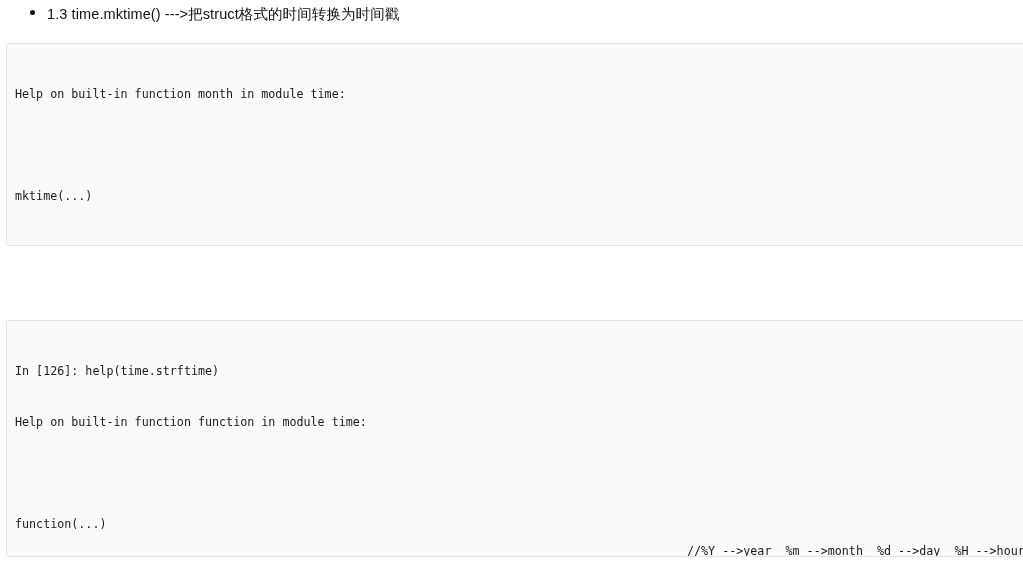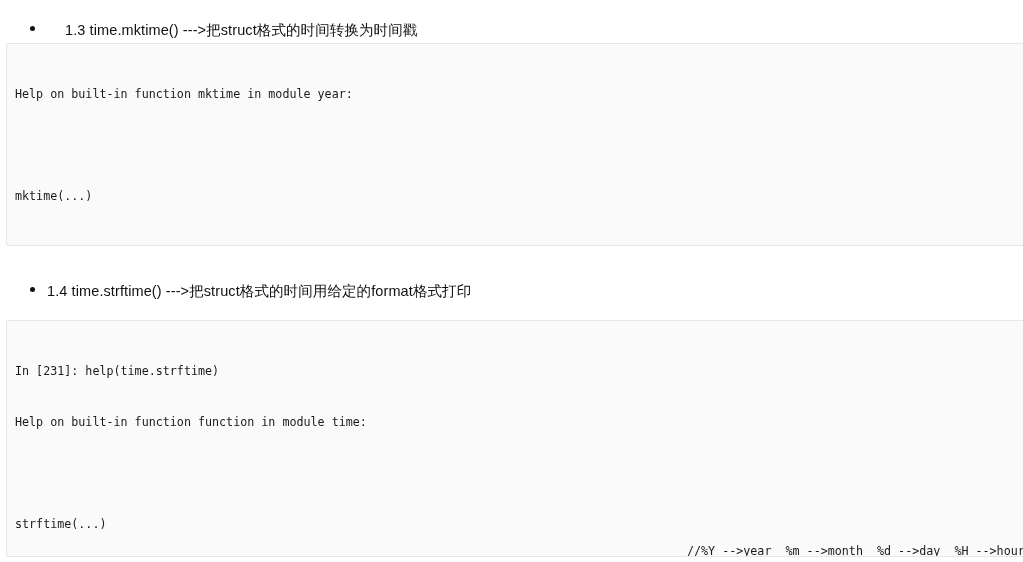--- a/index.html
+++ b/index.html
@@ -39,21 +39,21 @@
     background: #111111;
     margin-left: 30px;
     margin-right: 12px;
     flex: 0 0 auto;
     position: relative;
     top: -4px;
   }
   .heading .htext {
     letter-spacing: 0.1px;
   }
-  .heading-1 { top: 20px; gap: 18px; }
+  .heading-1 { top: 4px; }
   .heading-2 { top: 281px; }
 
   
   .codeblock {
     position: absolute;
     left: 6px;
     right: -2px;
     background: #fafafa;
     border: 1px solid #e6e6e6;
     border-radius: 2px;
@@ -97,44 +97,40 @@
 
 <div class="page">
 
   <div class="heading heading-1">
     <span class="bullet"></span>
     <span class="htext">1.3 time.mktime()  ---&gt;把struct格式的时间转换为时间戳</span>
   </div>
 
   <div class="codeblock block-1">
     <div class="code-inner">
-      <div class="code-line">Help on built-in function mktime in module year:</div>
+      <div class="code-line">Help on built-in function month in module time:</div>
       <div class="code-line blank"></div>
       <div class="code-line">mktime(...)</div>
       
       
       
       
       
       
       
     </div>
   </div>
 
-  <div class="heading heading-2">
-    <span class="bullet"></span>
-    <span class="htext">1.4 time.strftime()  ---&gt;把struct格式的时间用给定的format格式打印</span>
-  </div>
 
   <div class="codeblock block-2">
     <div class="code-inner">
-      <div class="code-line">In [231]: help(time.strftime)</div>
+      <div class="code-line">In [126]: help(time.strftime)</div>
       <div class="code-line">Help on built-in function function in module time:</div>
       <div class="code-line blank"></div>
-      <div class="code-line">strftime(...)</div>
+      <div class="code-line">function(...)</div>
       
       
       
       
       
       
       
       
       
     </div>

